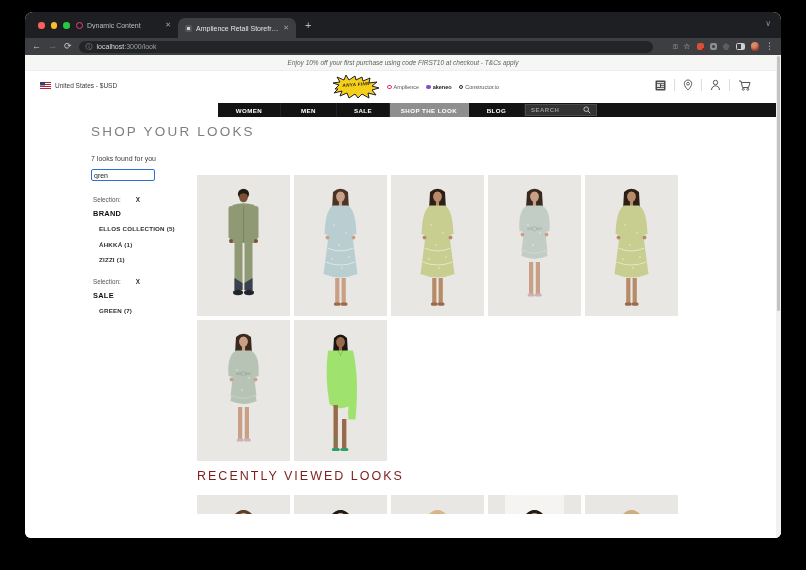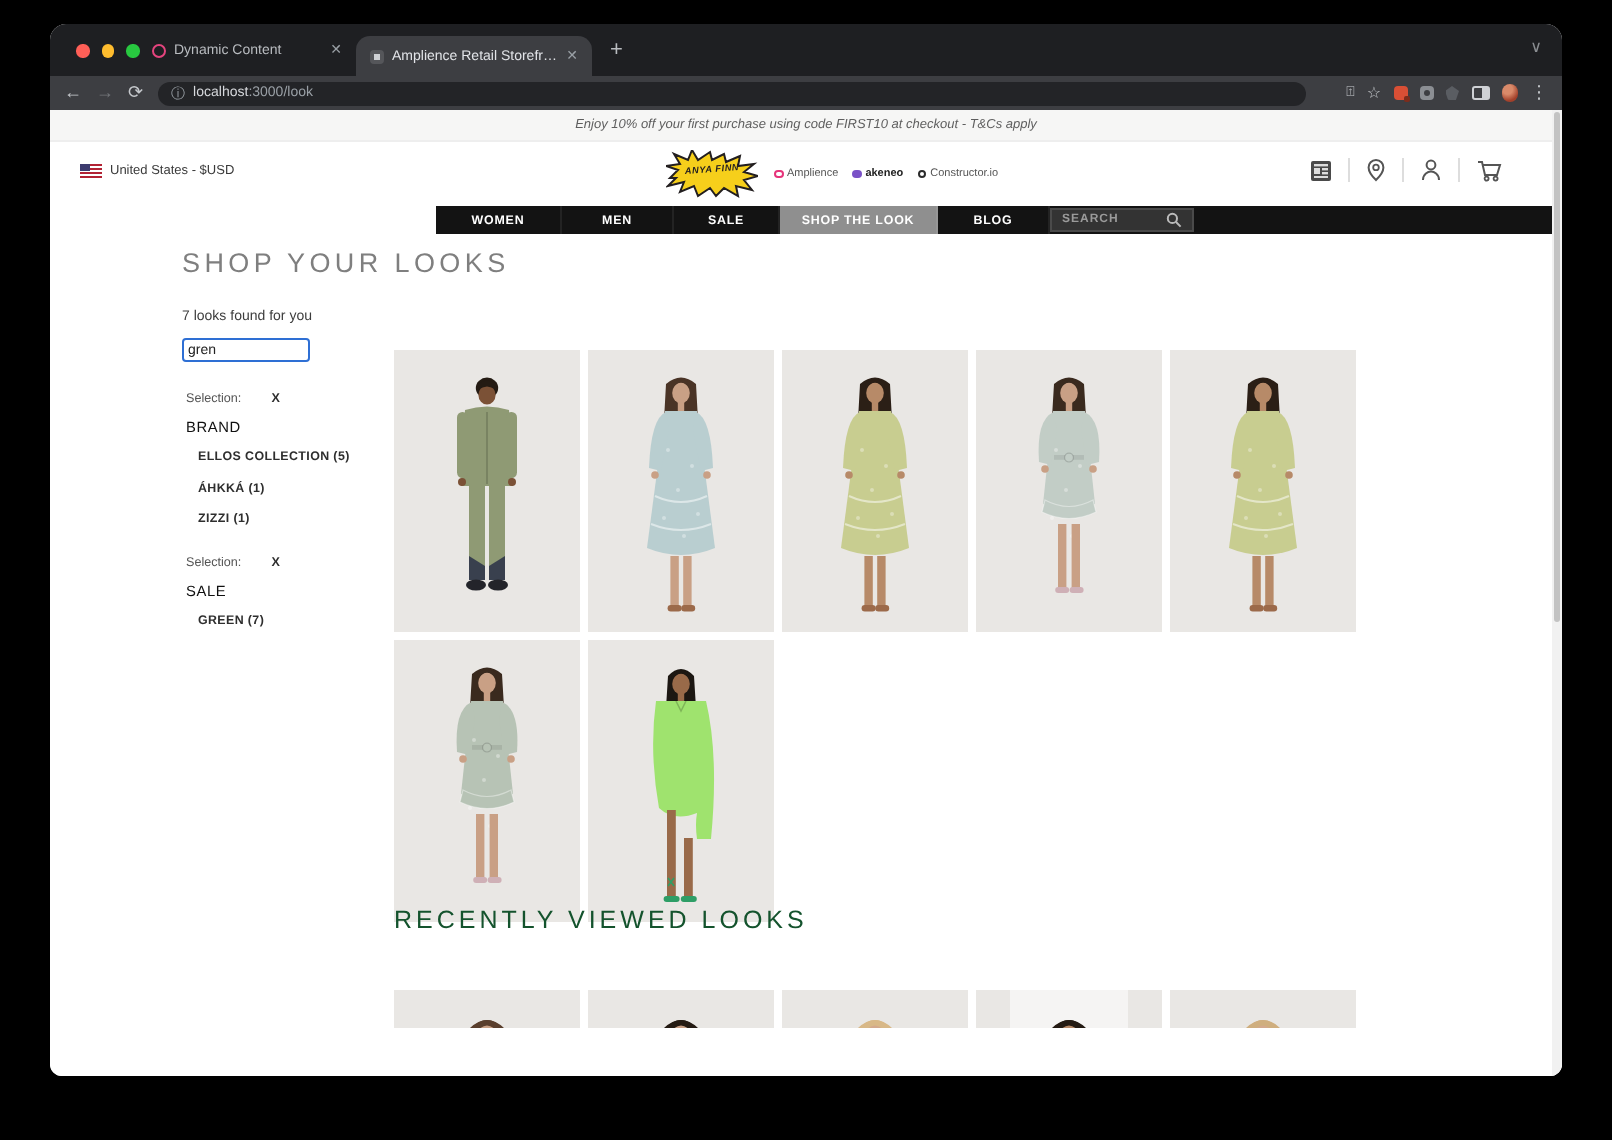--- a/index.html
+++ b/index.html
@@ -67,28 +67,28 @@
   .nav-search{width:72px;margin:1px 0;display:flex;align-items:center;justify-content:space-between;padding:0 5px;background:#333;border:1px solid #4a4a4a;box-sizing:border-box}
   .nav-search-ph{color:#9a9a9a;font-size:6px;font-weight:bold;letter-spacing:.5px}
 
   .main{position:relative;height:397px;overflow:hidden;background:#fff}
   .page-title{position:absolute;left:66px;top:7px;font-size:13.5px;letter-spacing:2.2px;color:#7f7f7f}
   .results{position:absolute;left:66px;top:38px;font-size:7px;color:#3c3c3c}
   .look-input{position:absolute;left:66px;top:52px;width:58px;height:10px;border:1.5px solid #2e6fd4;border-radius:2px;font-size:7px;padding:0 2px;color:#222;font-family:"Liberation Sans",sans-serif}
   .filters{position:absolute;left:68px;top:79px;width:115px}
   .sel-row{display:flex;width:47px;justify-content:space-between;font-size:6.3px;color:#555;margin-bottom:6px}
   .clear-x{color:#2e2e2e;font-weight:bold}
-  .group-title{font-weight:normal;font-size:7.4px;color:#101010;letter-spacing:.3px;margin-bottom:7px}
+  .group-title{font-weight:bold;font-size:7.4px;color:#101010;letter-spacing:.3px;margin-bottom:7px}
   .opt{margin-left:6px;margin-bottom:8.5px;font-weight:bold;font-size:6.2px;color:#2e2e2e;letter-spacing:.2px}
   .fgroup{margin-bottom:15px}
 
   .looks-grid{position:absolute;left:172px;top:58px;display:grid;grid-template-columns:repeat(5,93px);gap:4px}
   .tile{width:93px;height:141px;background:#e9e7e4;overflow:hidden}
   .tile svg{display:block}
-  .recent-title{position:absolute;left:172px;top:336px;font-size:12.5px;letter-spacing:2px;color:#14532d}
+  .recent-title{position:absolute;left:172px;top:352px;font-size:12.5px;letter-spacing:2px;color:#7f1d1d}
   .recent-row{position:absolute;left:172px;top:378px;display:grid;grid-template-columns:repeat(5,93px);gap:4px}
 </style>
 </head>
 <body>
 
 <div class="window">
 
   <div class="tabbar">
     <div class="lights">
       <span class="light" style="background:#ff5f57"></span>

